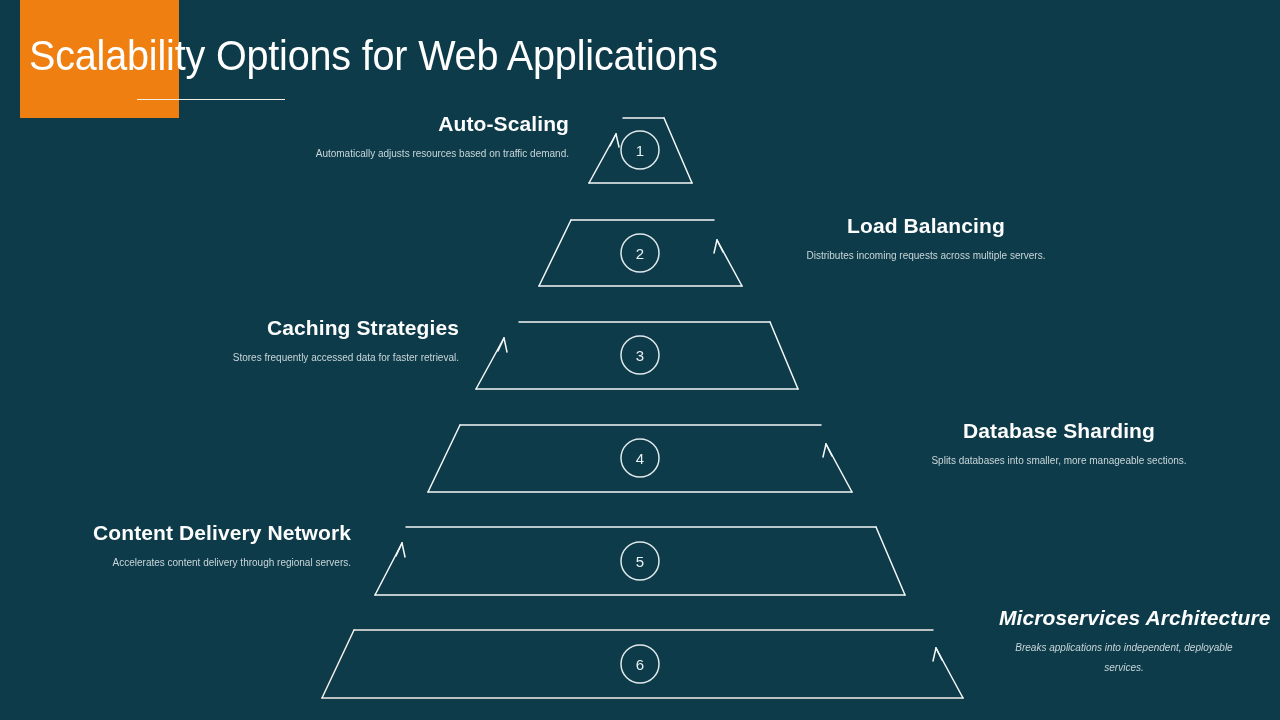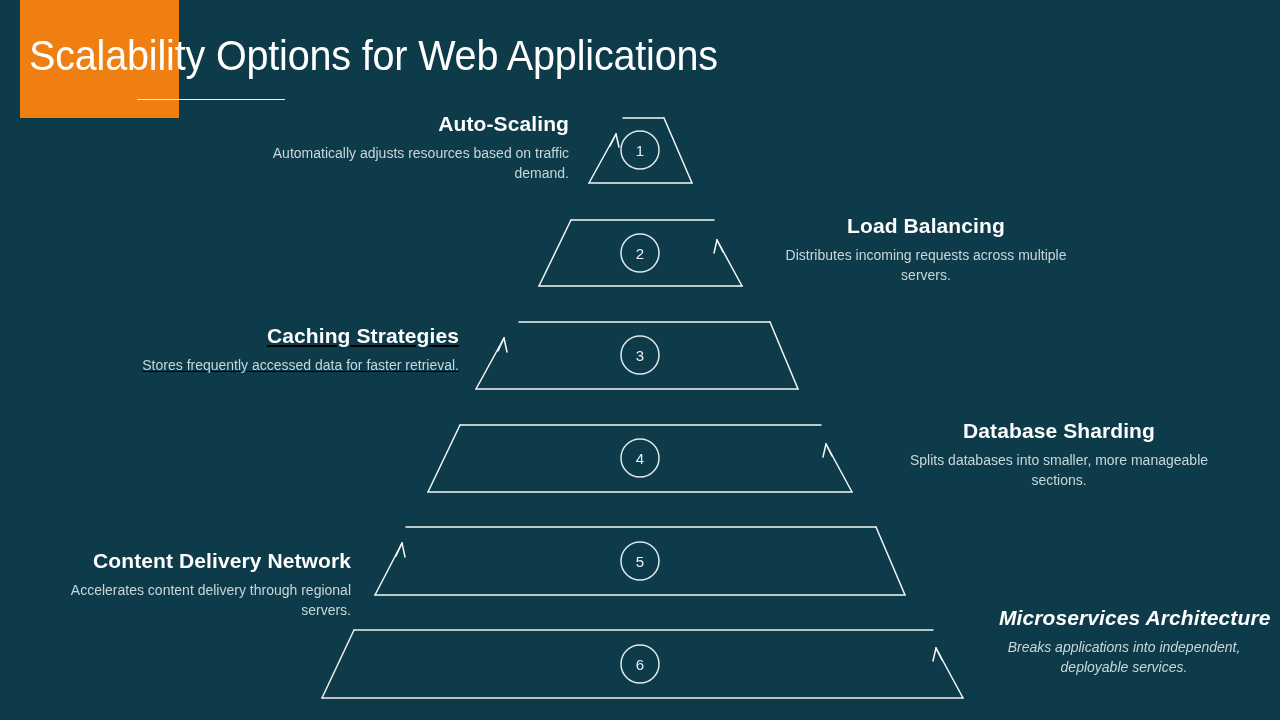--- a/index.html
+++ b/index.html
@@ -40,21 +40,21 @@
   
   .row-label{position:absolute;}
   .row-label .heading{
     font-size:21px;line-height:24px;font-weight:700;
     color:#fdfdfd;
     font-family:"Liberation Sans Narrow","Liberation Sans",sans-serif;
     letter-spacing:0.1px;
     white-space:nowrap;
   }
   .row-label .desc{
-    font-size:14px;line-height:19.5px;font-weight:400;
+    font-size:10px;line-height:19.5px;font-weight:400;
     color:#c9d6da;
     font-family:"Liberation Sans Narrow","Liberation Sans",sans-serif;
     margin-top:8px;
   }
   .align-right{text-align:right;}
   .align-left{text-align:center;}
 
   .num-text{
     font-family:"Liberation Sans Narrow","Liberation Sans",sans-serif;
     font-size:15px;fill:#e9f1f3;
@@ -162,31 +162,31 @@
   <div class="row-label align-right" style="left:249px;top:112px;width:320px;">
     <div class="heading">Auto-Scaling</div>
     <div class="desc">Automatically adjusts resources based on traffic demand.</div>
   </div>
 
   <div class="row-label align-left" style="left:761px;top:214px;width:330px;">
     <div class="heading">Load Balancing</div>
     <div class="desc">Distributes incoming requests across multiple servers.</div>
   </div>
 
-  <div class="row-label align-right" style="left:119px;top:324px;width:340px;text-decoration:underline;">
+  <div class="row-label align-right" style="left:119px;top:316px;width:340px;">
     <div class="heading">Caching Strategies</div>
     <div class="desc">Stores frequently accessed data for faster retrieval.</div>
   </div>
 
   <div class="row-label align-left" style="left:871px;top:419px;width:320px;margin-left:28px;">
     <div class="heading">Database Sharding</div>
     <div class="desc">Splits databases into smaller, more manageable sections.</div>
   </div>
 
-  <div class="row-label align-right" style="left:51px;top:521px;width:300px;margin-top:28px;">
+  <div class="row-label align-right" style="left:51px;top:521px;width:300px;">
     <div class="heading">Content Delivery Network</div>
     <div class="desc">Accelerates content delivery through regional servers.</div>
   </div>
 
   <div class="row-label align-left" style="left:999px;top:606px;width:250px;font-style:italic;">
     <div class="heading">Microservices Architecture</div>
     <div class="desc">Breaks applications into independent, deployable services.</div>
   </div>
 
 </div>

